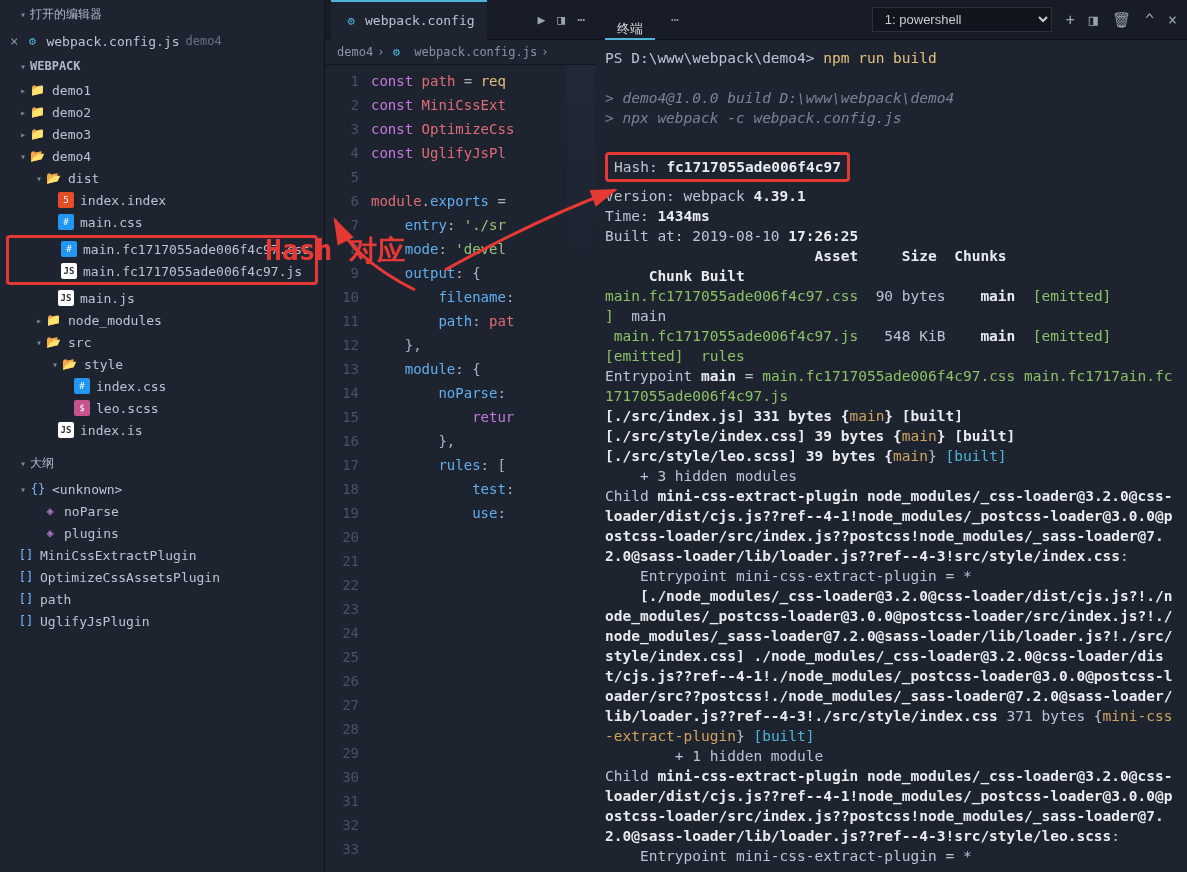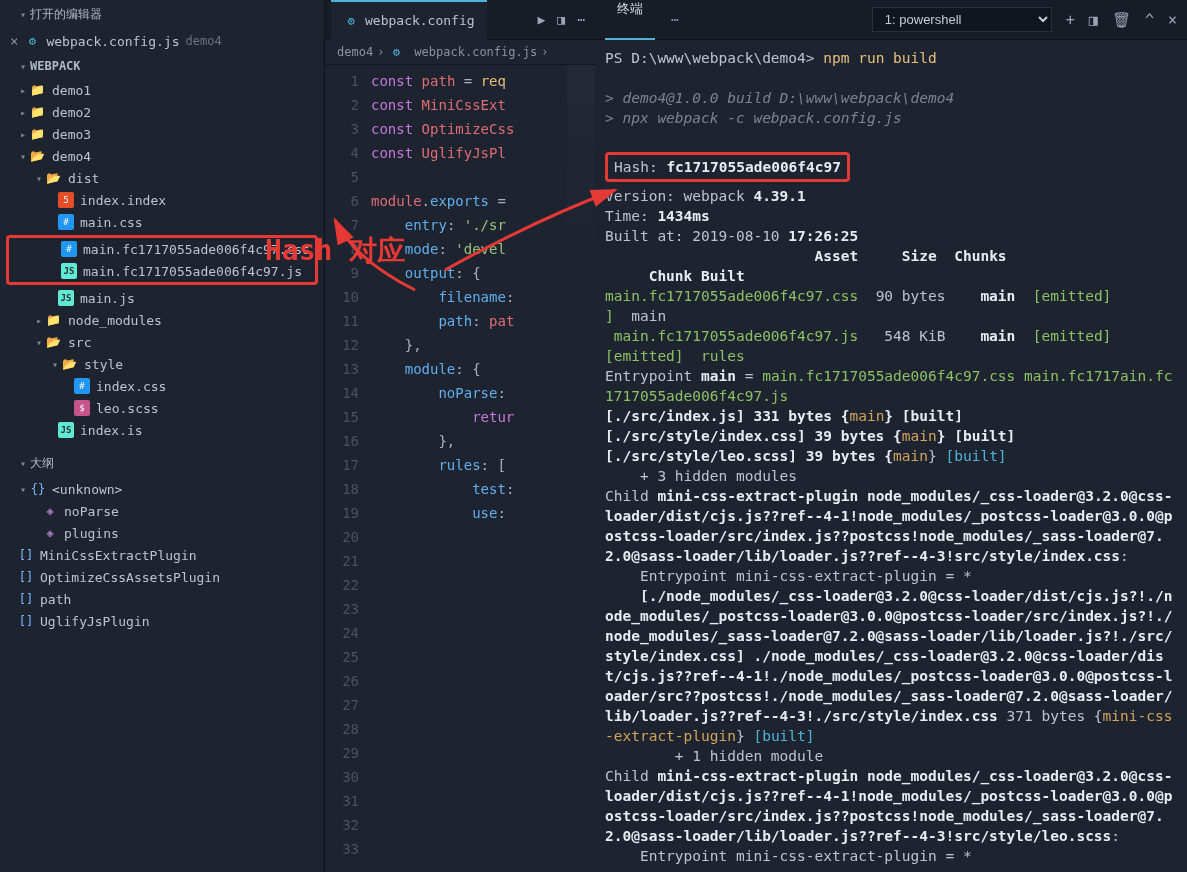--- a/index.html
+++ b/index.html
@@ -10,21 +10,21 @@
 .section-title { padding: 6px 18px; font-size: 12px; color: #aeb8c5; display: flex; align-items: center; }
 .section-title.bold { font-weight: bold; }
 .tree { list-style: none; }
 .tree-item { display: flex; align-items: center; padding: 3px 0 3px 10px; cursor: pointer; white-space: nowrap; }
 .chev { width: 10px; display: inline-block; text-align: center; color: #7a8492; font-size: 10px; margin-right: 2px; }
 .icon { width: 16px; height: 16px; margin-right: 6px; display: inline-flex; align-items: center; justify-content: center; font-size: 12px; flex-shrink: 0; }
 .folder-icon { color: #6e7681; }
 .folder-open { color: #79b8ff; }
 .css-icon { background: #2196f3; color: #fff; font-size: 9px; border-radius: 2px; }
 .html-icon { background: #e44d26; color: #fff; font-size: 9px; border-radius: 2px; }
-.js-icon { background: #5eead4; color: #333; font-weight: bold; font-size: 9px; border-radius: 2px; }
+.js-icon { background: #ffffff; color: #333; font-weight: bold; font-size: 9px; border-radius: 2px; }
 .scss-icon { background: #c6538c; color: #fff; font-size: 9px; border-radius: 2px; }
 .cfg-icon { color: #4fb4d8; }
 .red-box { border: 3px solid #e53935; border-radius: 4px; margin: 2px 6px; }
 .openeditor-row { display: flex; align-items: center; padding: 4px 10px; }
 .close-x { color: #8892a0; margin-right: 6px; font-size: 14px; }
 .dim { color: #6a7280; margin-left: 6px; font-size: 12px; }
 .outline { margin-top: 8px; }
 .editor-pane { width: 270px; background: #1e2330; display: flex; flex-direction: column; position: relative; }
 .tabbar { display: flex; align-items: center; background: #181c27; height: 40px; padding-left: 6px; border-bottom: 1px solid #0f1319; }
 .tab { display: flex; align-items: center; background: #1e2330; padding: 0 12px; height: 40px; border-top: 2px solid #4fb4d8; }
@@ -37,21 +37,21 @@
 .code-body { flex: 1; padding-top: 4px; line-height: 24px; white-space: pre; overflow: hidden; }
 .kw { color: #c678dd; }
 .var { color: #e06c75; }
 .prop { color: #61afef; }
 .str { color: #98c379; }
 .fn { color: #e5c07b; }
 .punc { color: #abb2bf; }
 .annotation { position: absolute; color: #e53935; font-size: 28px; font-weight: bold; z-index: 50; pointer-events: none; }
 .term-pane { flex: 1; background: #1e2330; display: flex; flex-direction: column; }
 .term-header { display: flex; align-items: center; height: 40px; border-bottom: 1px solid #0f1319; padding: 0 10px; background: #181c27; }
-.term-tab { padding: 0 12px; height: 40px; display: flex; align-items: flex-start; border-bottom: 2px solid #4fb4d8; color: #d7dce3; }
+.term-tab { padding: 0 12px; height: 40px; display: flex; align-items: flex-end; border-bottom: 2px solid #4fb4d8; color: #d7dce3; }
 .term-dots { margin-left: 16px; color: #8892a0; }
 .term-select { margin-left: auto; background: #11151e; border: 1px solid #2a3040; color: #c8ccd2; padding: 3px 8px; width: 180px; font-size: 13px; }
 .term-icons { display: flex; gap: 14px; margin-left: 14px; color: #9aa5b3; }
 .term-icons span { cursor: pointer; font-size: 15px; }
 .term-body { flex: 1; padding: 8px 10px; font-family: Consolas, monospace; font-size: 14.5px; line-height: 20px; overflow: hidden; white-space: pre-wrap; word-break: break-all; }
 .tc-path { color: #bbc4d0; }
 .tc-cmd { color: #e5c07b; text-align: right; }
 .tc-gray { color: #7a8492; font-style: italic; }
 .tc-label { color: #bbc4d0; }
 .tc-bold { font-weight: bold; color: #e8ecf1; }

